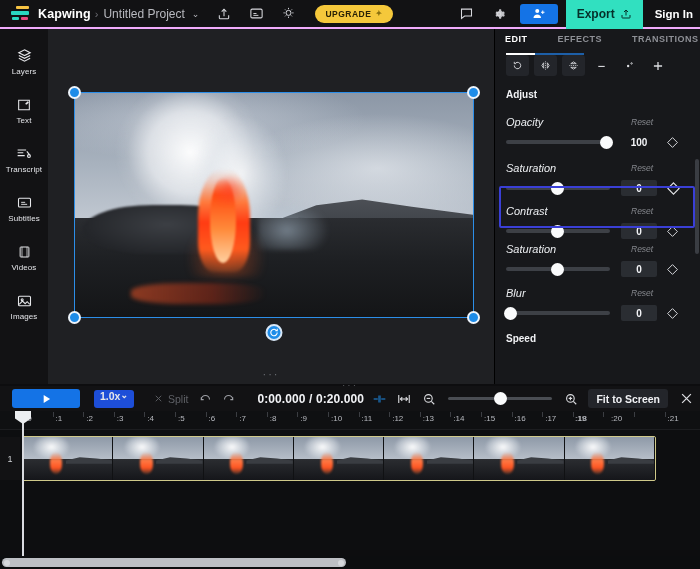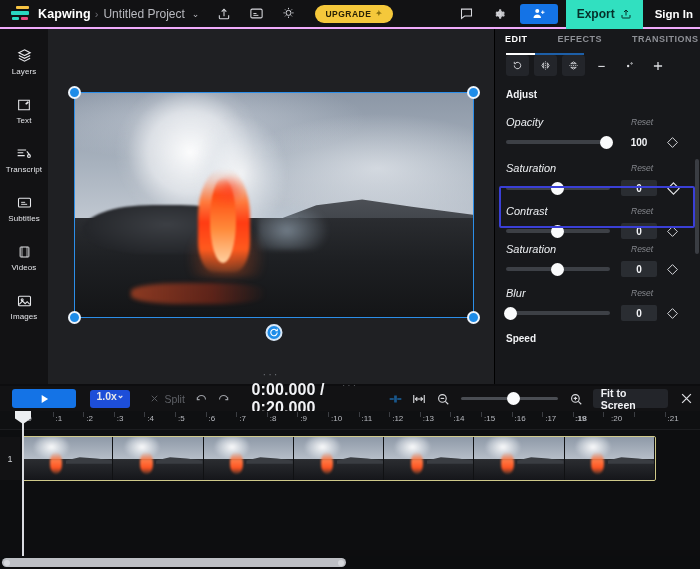--- a/index.html
+++ b/index.html
@@ -182,21 +182,21 @@
   }
   #speed-sel {
     height: 18px; padding: 0 6px; background: #1d4ed8; border-radius: 3px; margin-left: 14px;
     display: flex; align-items: flex-start; color: #e6e7ea; font-size: 10.5px; font-weight: bold;
   }
   #split-btn {
     height: 18px; padding: 0 7px; margin-left: 12px; display: flex; align-items: center; gap: 4px;
     color: #5e6066; font-size: 10.5px;
   }
   .tl-ic { width: 22px; height: 20px; display: flex; align-items: center; justify-content: center; color: #9d9fa5; }
-  #timecode { margin-left: 18px; color: #f2f3f6; font-size: 16px; font-weight: bold; letter-spacing: .1px; }
+  #timecode { margin-left: 18px; color: #f2f3f6; font-size: 12px; font-weight: bold; letter-spacing: .1px; }
   #tl-right { margin-left: auto; display: flex; align-items: center; gap: 3px; }
   #zoom-slider { position: relative; width: 104px; height: 3px; background: #4a4d53; border-radius: 2px; margin: 0 5px; }
   #zoom-knob { position: absolute; left: 46px; top: -5px; width: 13px; height: 13px; border-radius: 50%; background: #fafbfc; }
   #fit-btn {
     height: 19px; padding: 0 8px; background: #23252a; border-radius: 3px;
     color: #f1f2f5; font-size: 10.5px; font-weight: bold; display: flex; align-items: center; margin-left: 3px;
   }
   #close-tl { color: #dcdde1; margin-left: 8px; display: flex; align-items: center; }
 
   #ruler {

